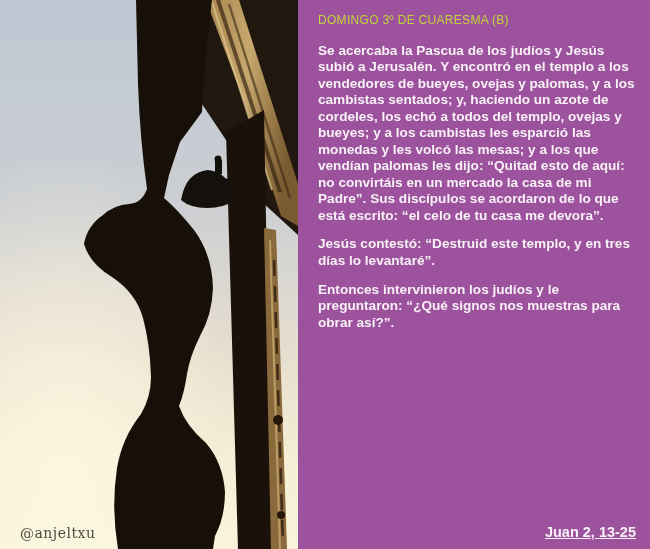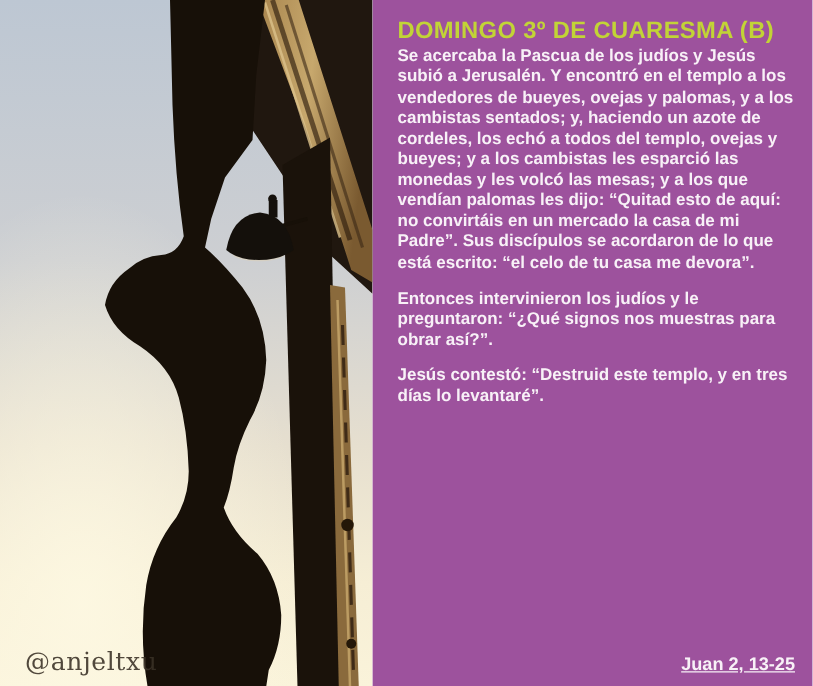--- a/index.html
+++ b/index.html
@@ -8,29 +8,29 @@
   }
   html,body{margin:0;padding:0;background:#ffffff;}
   .card{
     width:650px;height:549px;display:flex;overflow:hidden;position:relative;
     font-family:"Liberation Sans",sans-serif;
   }
   .photo{width:298px;height:549px;position:relative;flex:0 0 298px;overflow:hidden;}
   .photo svg{display:block;width:298px;height:549px;}
   .watermark{
     position:absolute;left:20px;bottom:8px;
-    font-family:"DejaVu Serif",serif;font-size:20px;font-weight:normal;
+    font-family:"DejaVu Serif",serif;font-size:14px;font-weight:normal;
     color:var(--watermark-text);opacity:.88;letter-spacing:.5px;
   }
   .panel{
     flex:1;background:var(--panel-bg);box-sizing:border-box;
     padding:11px 11px 5px 20px;display:flex;flex-direction:column;overflow:hidden;
   }
   .title{
-    margin:3px 0 1px 0;font-size:19px;line-height:1.15;font-weight:bold;
+    margin:3px 0 15px 0;font-size:12px;line-height:1.15;font-weight:normal;
     color:var(--title-text);letter-spacing:.3px;
   }
   .para{
     margin:0 0 12px 0;font-size:13.6px;line-height:1.215;font-weight:bold;
     color:var(--body-text);
   }
   .citation{
     margin-top:auto;text-align:right;font-size:14.5px;font-weight:bold;
     color:var(--body-text);padding:0 3px 4px 0;text-decoration:underline;
   }
@@ -97,18 +97,18 @@
            Q140,140 138,84 Q137,40 136,0 Z" fill="#171008"></path>
     </svg>
 
     <span class="watermark">@anjeltxu</span>
   </div>
 
   <div class="panel">
     <h1 class="title">DOMINGO 3º DE CUARESMA (B)</h1>
 
     <p class="para">Se acercaba la Pascua de los judíos y Jesús subió a Jerusalén. Y encontró en el templo a los vendedores de bueyes, ovejas y palomas, y a los cambistas sentados; y, haciendo un azote de cordeles, los echó a todos del templo, ovejas y bueyes; y a los cambistas les esparció las monedas y les volcó las mesas; y a los que vendían palomas les dijo: “Quitad esto de aquí: no convirtáis en un mercado la casa de mi Padre”. Sus discípulos se acordaron de lo que está escrito: “el celo de tu casa me devora”.</p>
+    <p class="para">Jesús contestó: “Destruid este templo, y en tres días lo levantaré”.</p>
     <p class="para">Entonces intervinieron los judíos y le preguntaron: “¿Qué signos nos muestras para obrar así?”.</p>
-    <p class="para">Jesús contestó: “Destruid este templo, y en tres días lo levantaré”.</p>
 
     <div class="citation">Juan 2, 13-25</div>
   </div>
 </div>
 
 </body></html>

